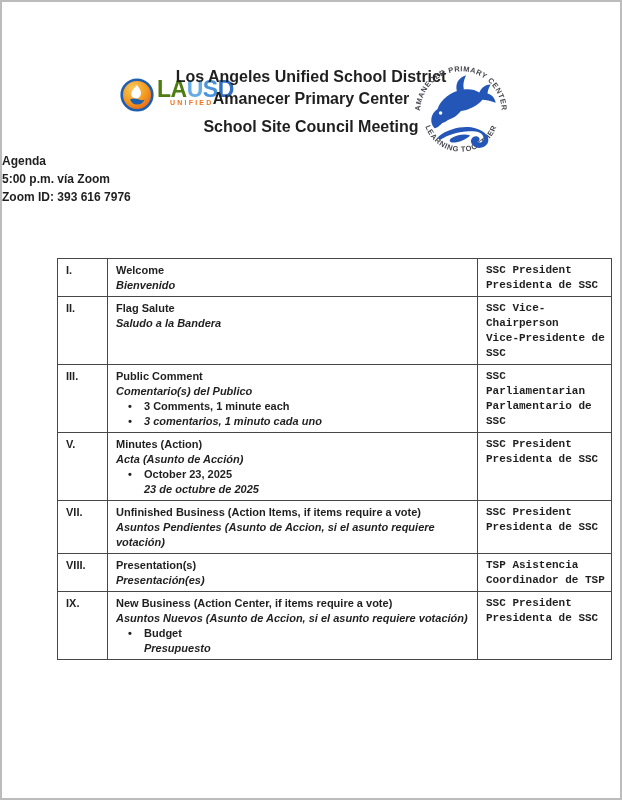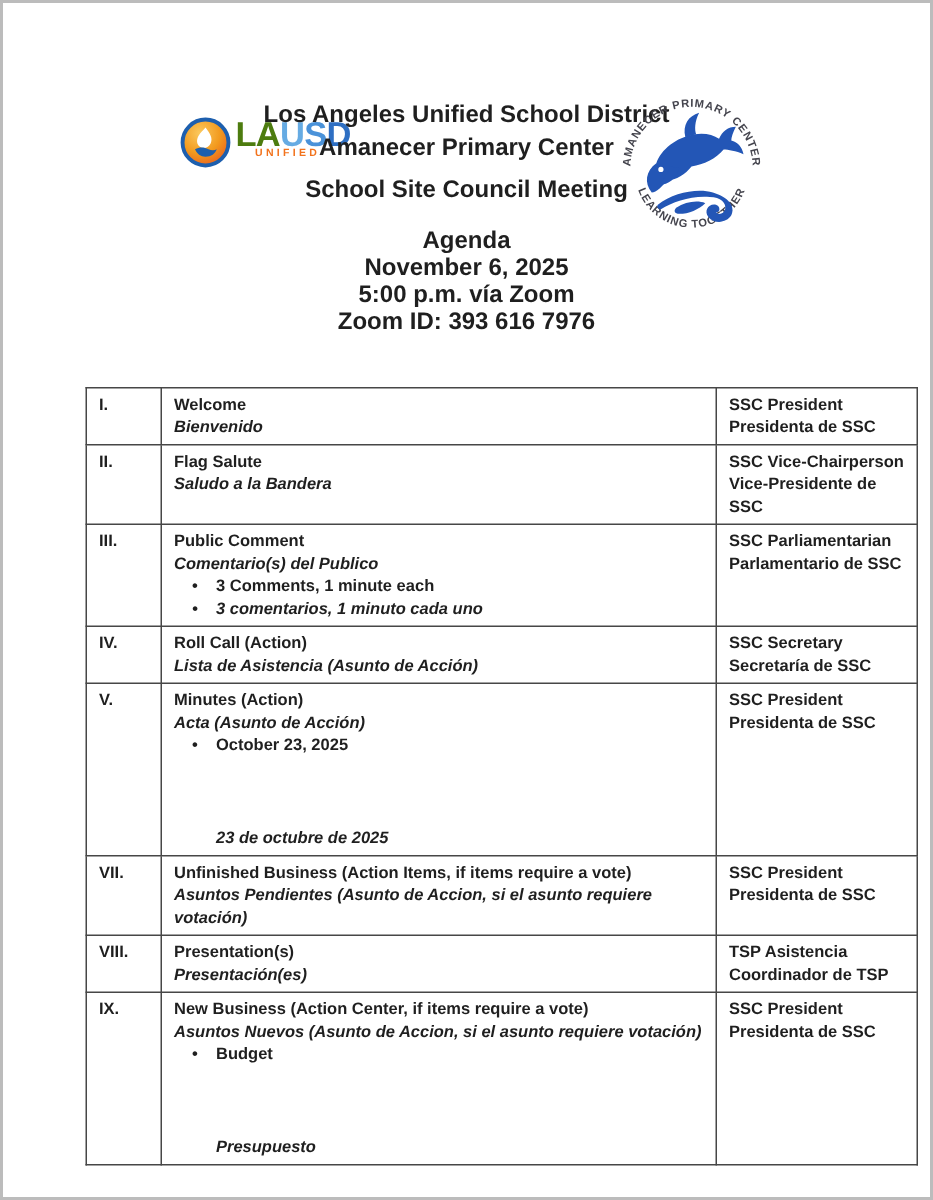--- a/index.html
+++ b/index.html
@@ -17,21 +17,21 @@
   
   .hdr-line-block {
     position:absolute; left:0; width:100%;
     text-align:center; font-weight:bold; font-size:16px; line-height:22px;
   }
   .hdr-top { top:64px; }
   .hdr-meeting { top:114px; }
 
   .agenda-info {
     position:absolute; top:150px; left:0; width:100%;
-    text-align:center; font-weight:bold; font-size:16px; line-height:18px;
+    font-weight:bold; font-size:12px; line-height:18px;
   }
   .agenda-info .it { font-style:italic; }
 
   
   .lausd-logo { position:absolute; left:118px; top:76px; display:flex; gap:3px; }
   .lausd-word { margin-top:2px; }
   .lausd-letters { font-size:23px; font-weight:800; line-height:19px; letter-spacing:-0.5px; }
   .lausd-unified { font-size:7px; font-weight:bold; letter-spacing:2.2px; margin:0 0 0 13px; }
 
   
@@ -43,25 +43,25 @@
     width:515px; border-collapse:collapse; table-layout:fixed;
   }
   table.agenda td {
     border:1px solid #474747;
     vertical-align:top;
     font-size:11px; font-weight:bold; line-height:15px;
     padding:4px 4px 3px 8px;
   }
   td.num  { width:37px; }
   td.desc { width:357px; padding-left:12px; }
-  td.who  { width:121px; }
+  td.who  { width:121px;font-family:Liberation Mono, monospace; }
   .line.es  { font-style:italic; }
   .line.bullet { display:flex; padding-left:12px; }
   .blt { flex:0 0 16px; width:16px; }
-  .line.sub { padding-left:28px;margin-top:47px; }
+  .line.sub { padding-left:28px; }
 </style>
 </head>
 <body>
 
 <div class="lausd-logo">
   <svg width="34" height="34" viewBox="0 0 34 34">
     <defs>
       <radialGradient id="sealg" cx="38%" cy="30%" r="80%">
         <stop offset="0%" stop-color="#fbc95e"></stop>
         <stop offset="55%" stop-color="#f29a1e"></stop>
@@ -114,21 +114,20 @@
   <path d="M46,28 C44,20 48,14 55,12 C52,18 52,23 53,26 Z" fill="#2356b6"></path>
   <path d="M42,48 C40,55 35,59 29,59 C33,54 35,50 36,47 Z" fill="#2356b6"></path>
   <circle cx="30" cy="49" r="1.7" fill="#ffffff"></circle>
 
   <path d="M28,72 C38,64 54,61 64,64 C74,67 79,73 76,79 C73,84 65,85 61,80 C58,76 61,71 66,72 C69,73 69,77 66,77 C68,79 71,78 72,75 C73,71 69,67 62,67 C50,66 38,70 30,75 C28,75 27,73 28,72 Z" fill="#2356b6"></path>
   <path d="M40,74 C46,70 54,69 59,71 C55,75 48,78 42,78 C39,78 38,76 40,74 Z" fill="#2356b6"></path>
 </svg>
 
 <div class="agenda-info">
   <div>Agenda</div>
-  <div>November 6, 2025</div>
   <div>5:00 p.m. vía Zoom</div>
   <div>Zoom ID: 393 616 7976</div>
 </div>
 
 <table class="agenda">
   <tbody>
       <tr>
         <td class="num">I.</td>
         <td class="desc">
           <div class="line">Welcome</div>
@@ -163,31 +162,20 @@
             <span class="blt">•</span>
             <span>3 comentarios, 1 minuto cada uno</span>
           </div>
         </td>
         <td class="who">
           <div class="line">SSC Parliamentarian</div>
           <div class="line">Parlamentario de SSC</div>
         </td>
       </tr>
       <tr>
-        <td class="num">IV.</td>
-        <td class="desc">
-          <div class="line">Roll Call (Action)</div>
-          <div class="line es">Lista de Asistencia (Asunto de Acción)</div>
-        </td>
-        <td class="who">
-          <div class="line">SSC Secretary</div>
-          <div class="line">Secretaría de SSC</div>
-        </td>
-      </tr>
-      <tr>
         <td class="num">V.</td>
         <td class="desc">
           <div class="line">Minutes (Action)</div>
           <div class="line es">Acta (Asunto de Acción)</div>
           <div class="line bullet">
             <span class="blt">•</span>
             <span>October 23, 2025</span>
           </div>
           <div class="line sub es">23 de octubre de 2025</div>
         </td>

